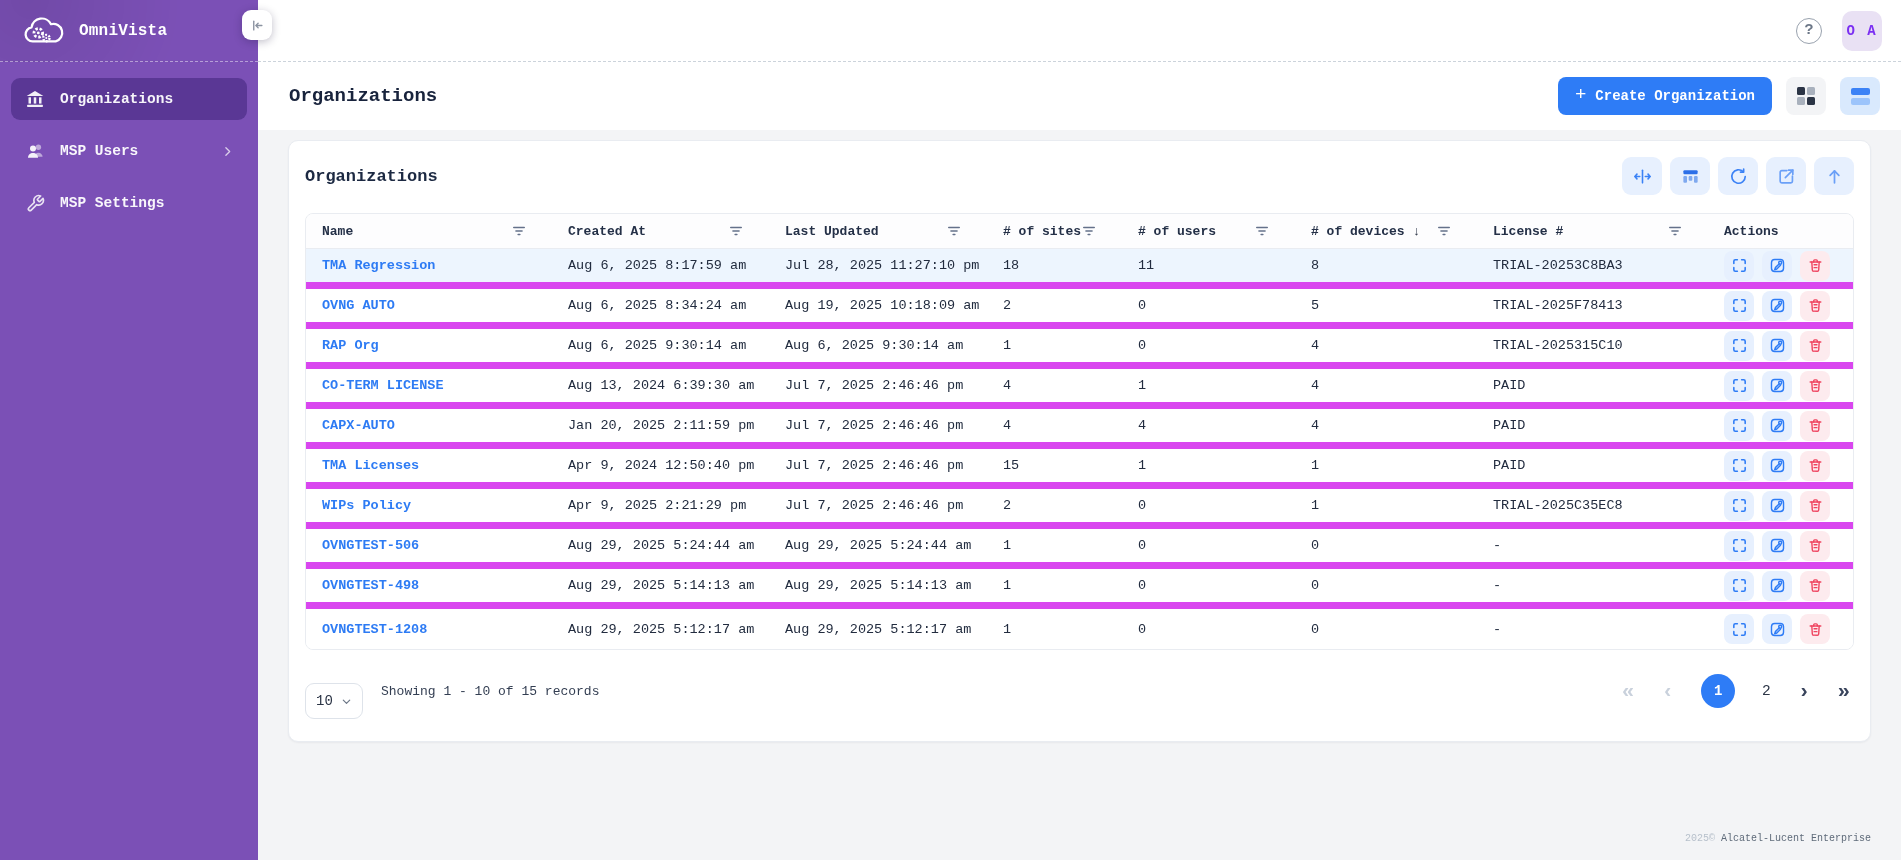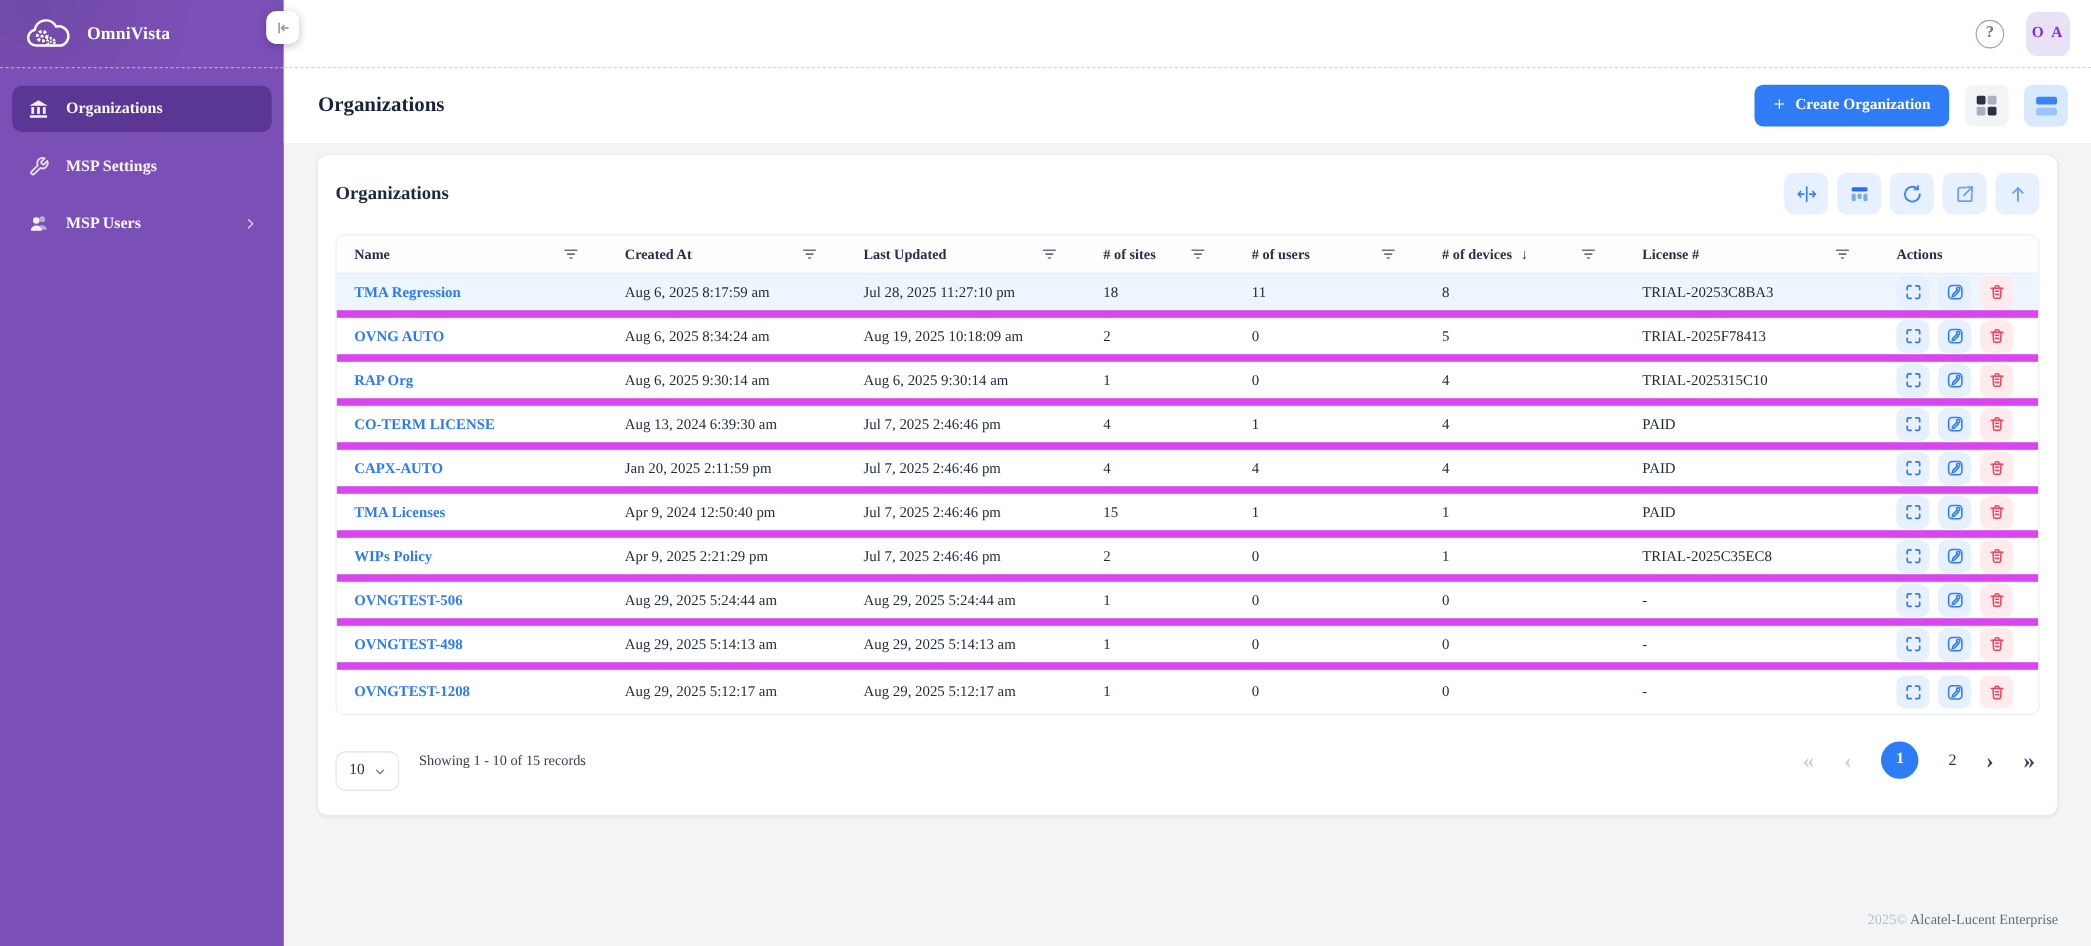--- a/index.html
+++ b/index.html
@@ -1,18 +1,18 @@
 <!DOCTYPE html>
 <html><head>
 <meta charset="utf-8">
 <style>
   html,body{margin:0;padding:0;background:#f3f4f6;}
   *{box-sizing:border-box;}
   .app{position:relative;width:1901px;height:860px;overflow:hidden;background:#f3f4f6;
-       font-family:Liberation Serif, serif;-webkit-font-smoothing:antialiased;}
+       font-family:Liberation Mono, monospace;-webkit-font-smoothing:antialiased;}
 
   
   .sidebar{position:absolute;left:0;top:0;width:258px;height:100%;background:#7b50b6;}
   .sidebar-head{height:62px;display:flex;align-items:center;gap:13px;padding:0 20px;
     border-bottom:1px dashed rgba(255,255,255,.45);
     background:radial-gradient(circle 210px at 30px 0px, rgba(0,0,0,.08), transparent 72%);}
   .brand{color:#fff;font-weight:bold;font-size:16px;letter-spacing:.2px;}
   .collapse-btn{position:absolute;top:10px;left:242px;width:30px;height:30px;background:#fff;
     border-radius:9px;box-shadow:0 2px 8px rgba(30,20,60,.28);display:flex;align-items:center;
     justify-content:center;z-index:6;cursor:pointer;}
@@ -99,21 +99,21 @@
   .page-circle{width:34px;height:34px;border-radius:50%;background:#2e7cf6;color:#fff;display:flex;
     align-items:center;justify-content:center;font-size:14px;font-weight:bold;cursor:pointer;}
   .page-num{font-size:14.5px;color:#2b3445;cursor:pointer;}
 
   
   .footer{margin-top:auto;display:flex;align-items:center;padding:0 30px 16px;}
   .f-links{display:flex;align-items:center;gap:30px;font-size:13px;color:#5d6a7e;}
   .f-link{cursor:pointer;}
   .foss-box{border:3px solid #e01414;padding:3px 9px;}
   .foss-link{color:#46679f;cursor:pointer;font-size:13px;}
-  .copyright{margin-left:auto;font-size:13px;}
+  .copyright{margin-left:auto;font-size:10px;}
   .c-year{color:#b7c0cb;} .c-company{color:#5f6b7a;}
   svg{display:block;}
 </style>
 </head>
 <body>
 
 <div class="app">
 
   <aside class="sidebar">
     <div class="sidebar-head">
@@ -134,46 +134,46 @@
         <span class="nicon">
           <svg width="20" height="20" viewBox="0 0 24 24" fill="#fff">
             <path d="M12 2.5 L22 8.5 H2 Z"></path>
             <rect x="4.2" y="10" width="3" height="7.5"></rect>
             <rect x="10.5" y="10" width="3" height="7.5"></rect>
             <rect x="16.8" y="10" width="3" height="7.5"></rect>
             <rect x="2.5" y="19" width="19" height="2.6" rx="0.8"></rect>
           </svg>
         </span>
         <span>Organizations</span>
-      </div>
-
-      <div class="nav-item">
-        <span class="nicon">
-          <svg width="19" height="19" viewBox="0 0 24 24" fill="none" stroke="rgba(255,255,255,.9)" stroke-width="2.1" stroke-linecap="round" stroke-linejoin="round">
-            <path d="M14.7 6.3a1 1 0 0 0 0 1.4l1.6 1.6a1 1 0 0 0 1.4 0l3.77-3.77a6 6 0 0 1-7.94 7.94l-6.91 6.91a2.12 2.12 0 0 1-3-3l6.91-6.91a6 6 0 0 1 7.94-7.94l-3.76 3.76z"></path>
-          </svg>
-        </span>
-        <span>MSP Settings</span>
       </div>
 
       <div class="nav-item">
         <span class="nicon">
           <svg width="21" height="20" viewBox="0 0 24 24" fill="none">
             <circle cx="15.5" cy="7.5" r="3.2" fill="rgba(255,255,255,.55)"></circle>
             <path d="M10.5 19c0-3 2.3-5 5-5s5 2 5 5z" fill="rgba(255,255,255,.55)"></path>
             <circle cx="9" cy="9" r="3.6" fill="#fff"></circle>
             <path d="M3 20c0-3.4 2.7-5.6 6-5.6s6 2.2 6 5.6z" fill="#fff"></path>
           </svg>
         </span>
         <span>MSP Users</span>
         <span class="nav-chev">
           <svg width="13" height="13" viewBox="0 0 24 24" fill="none" stroke="rgba(255,255,255,.85)" stroke-width="2.4" stroke-linecap="round" stroke-linejoin="round">
             <polyline points="9 5 16 12 9 19"></polyline>
           </svg>
         </span>
+      </div>
+
+      <div class="nav-item">
+        <span class="nicon">
+          <svg width="19" height="19" viewBox="0 0 24 24" fill="none" stroke="rgba(255,255,255,.9)" stroke-width="2.1" stroke-linecap="round" stroke-linejoin="round">
+            <path d="M14.7 6.3a1 1 0 0 0 0 1.4l1.6 1.6a1 1 0 0 0 1.4 0l3.77-3.77a6 6 0 0 1-7.94 7.94l-6.91 6.91a2.12 2.12 0 0 1-3-3l6.91-6.91a6 6 0 0 1 7.94-7.94l-3.76 3.76z"></path>
+          </svg>
+        </span>
+        <span>MSP Settings</span>
       </div>
     </nav>
   </aside>
 
   <div class="collapse-btn">
     <span>
       <svg width="15" height="15" viewBox="0 0 24 24" fill="none" stroke="#8b93a1" stroke-width="2.2" stroke-linecap="round" stroke-linejoin="round">
         <line x1="6" y1="5" x2="6" y2="19"></line>
           <line x1="19" y1="12" x2="10" y2="12"></line>
           <polyline points="13 8.5 9.5 12 13 15.5"></polyline>

